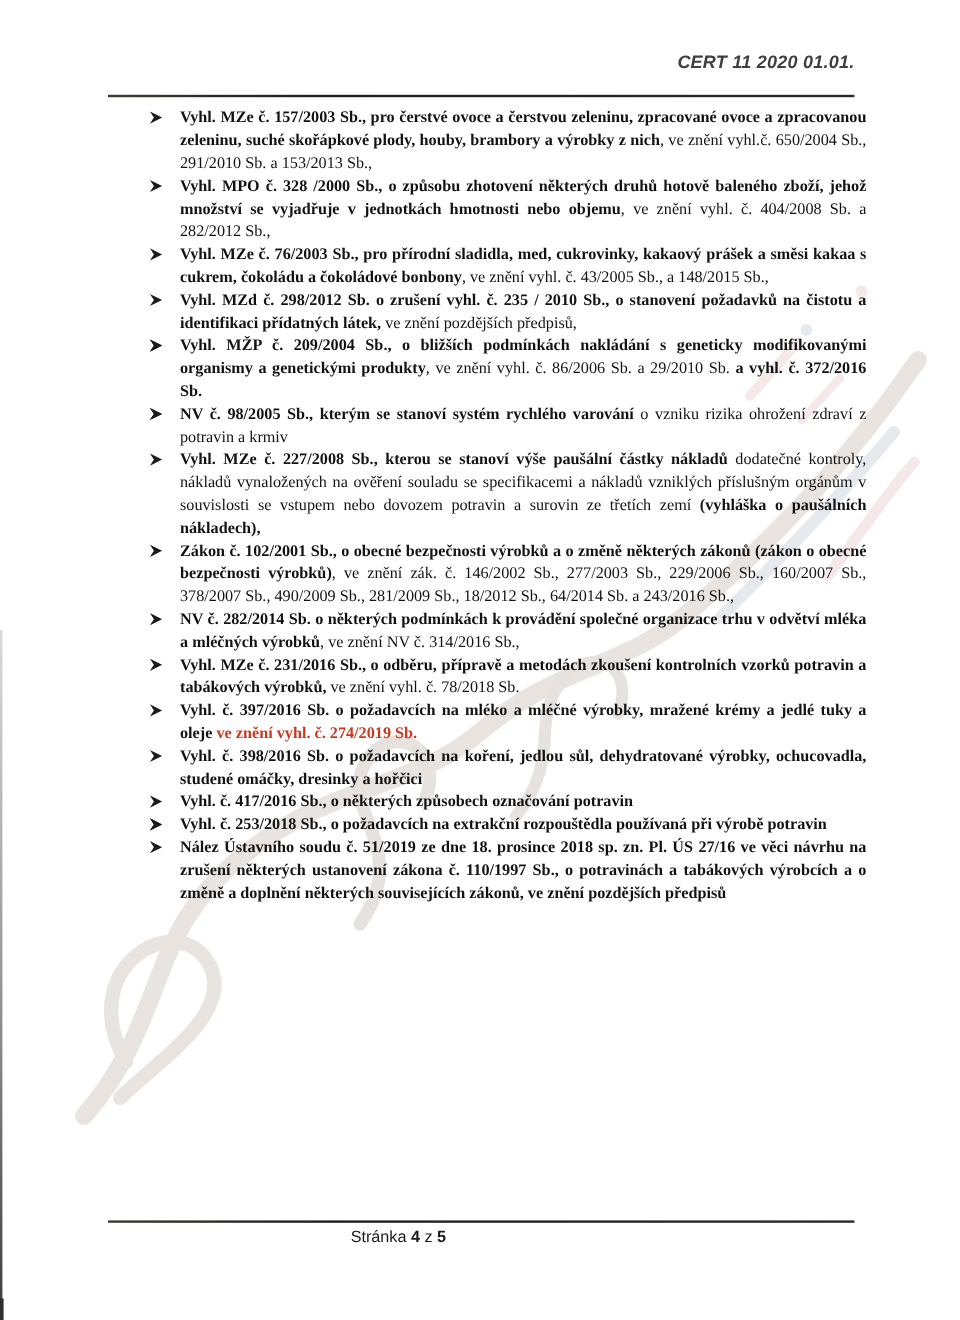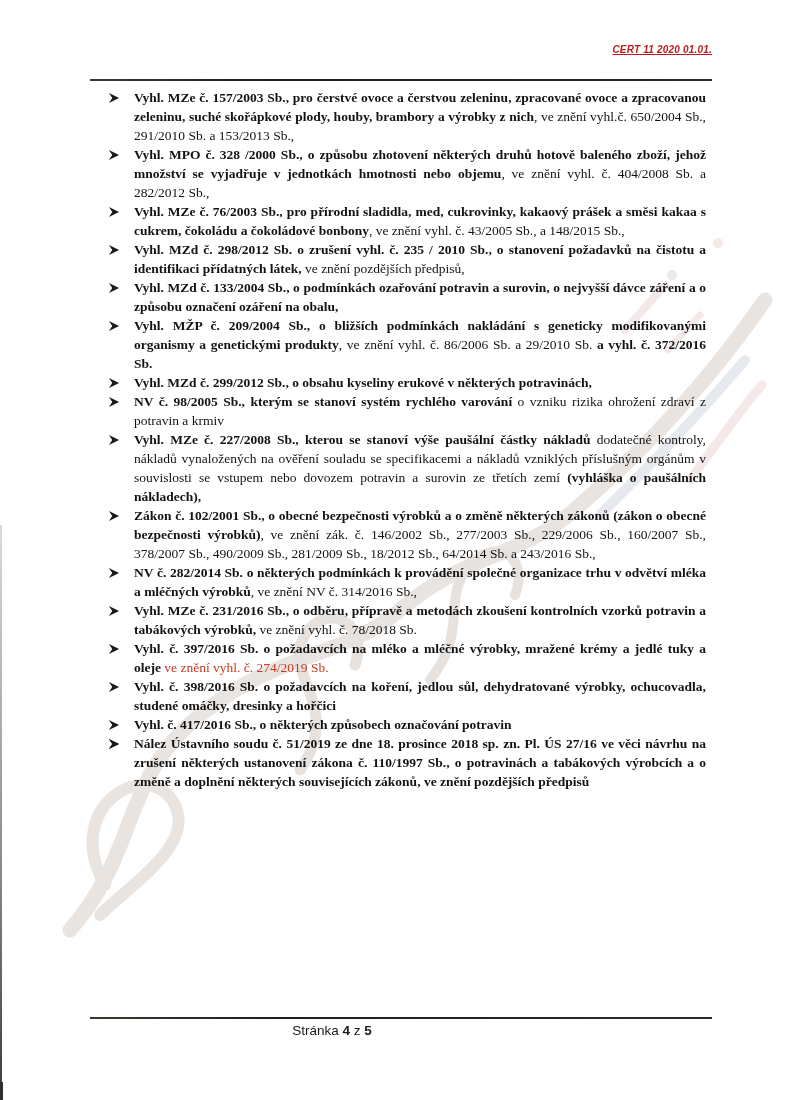--- a/index.html
+++ b/index.html
@@ -7,36 +7,36 @@
     position:relative;width:800px;height:1100px;background:#ffffff;
     overflow:hidden;font-family:"Liberation Serif",serif;color:#141414;
   }
   .wm{position:absolute;left:0;top:0;z-index:0;pointer-events:none;}
   .scan-edge{position:absolute;left:0;top:525px;width:2px;height:575px;z-index:3;
     background:linear-gradient(to bottom,#dadada,#8a8a8a 60%,#3a3a3a);}
   .scan-edge-foot{position:absolute;left:0;top:1082px;width:3px;height:18px;background:#2f2f2f;z-index:3;}
   .header-line{
     position:absolute;top:44px;right:88px;z-index:2;
     font-family:"Liberation Sans",sans-serif;font-style:italic;font-weight:bold;
-    font-size:10px;color:#b91c1c;letter-spacing:.2px;text-decoration:underline;
+    font-size:15px;color:#404040;letter-spacing:.2px;
   }
   .rule{position:absolute;left:90px;width:622px;height:2px;z-index:2;
     background:linear-gradient(to right,#3a3a30,#1d1d1d 30%,#2b2b2b);}
   .rule-top{top:79px;}
   .rule-bottom{top:1017px;}
-  .content{position:absolute;left:84px;top:88px;width:622px;z-index:2;}
+  .content{position:absolute;left:100px;top:88px;width:622px;z-index:2;}
   .item{
     position:relative;padding-left:50px;text-align:justify;
     font-size:13.5px;line-height:19px;color:#131313;
   }
   .item .bullet{position:absolute;left:24px;top:4px;width:12px;height:12px;}
   .item .bullet svg{display:block;}
   .seg-b{font-weight:bold;}
   .seg-r{font-weight:normal;}
-  .seg-rb{font-weight:normal;color:var(--red,#c63a22);}
+  .seg-rb{font-weight:bold;color:var(--red,#c63a22);}
   .footer-text{
     position:absolute;top:1023px;left:0;width:664px;text-align:center;z-index:2;
     font-family:"Liberation Sans",sans-serif;font-size:13.5px;color:#1a1a1a;
   }
   .footer-text .seg-b{font-weight:bold;}
 </style>
 </head>
 <body>
 
 <div class="page">
@@ -80,31 +80,31 @@
         </span><span class="seg-b">Vyhl. MZe č. 76/2003 Sb., pro přírodní sladidla, med, cukrovinky, kakaový prášek a směsi kakaa s cukrem, čokoládu a čokoládové bonbony</span><span class="seg-r">, ve znění vyhl. č. 43/2005 Sb., a 148/2015 Sb.,</span></div>
       <div class="item"><span class="bullet">
           <svg width="12" height="12" viewBox="0 0 13 12">
             <path d="M1 0.5 L12 6 L1 11.5 L4.6 6 Z" fill="#1a1a1a"></path>
           </svg>
         </span><span class="seg-b">Vyhl. MZd č. 298/2012 Sb. o zrušení vyhl. č. 235 / 2010 Sb., o stanovení požadavků na čistotu a identifikaci přídatných látek,</span><span class="seg-r"> ve znění pozdějších předpisů,</span></div>
       <div class="item"><span class="bullet">
           <svg width="12" height="12" viewBox="0 0 13 12">
             <path d="M1 0.5 L12 6 L1 11.5 L4.6 6 Z" fill="#1a1a1a"></path>
           </svg>
-        </span><span class="seg-b">Vyhl. MZd č. 133/2004 Sb., o podmínkách ozařování potravin a surovin, o nejvyšší dávce záření a o způsobu označení ozáření na obalu,</span></div>
+        </span></div>
       <div class="item"><span class="bullet">
           <svg width="12" height="12" viewBox="0 0 13 12">
             <path d="M1 0.5 L12 6 L1 11.5 L4.6 6 Z" fill="#1a1a1a"></path>
           </svg>
         </span><span class="seg-b">Vyhl. MŽP č. 209/2004 Sb., o bližších podmínkách nakládání s geneticky modifikovanými organismy a genetickými produkty</span><span class="seg-r">, ve znění vyhl. č. 86/2006 Sb. a 29/2010 Sb.</span><span class="seg-b"> a vyhl. č. 372/2016 Sb.</span></div>
       <div class="item"><span class="bullet">
           <svg width="12" height="12" viewBox="0 0 13 12">
             <path d="M1 0.5 L12 6 L1 11.5 L4.6 6 Z" fill="#1a1a1a"></path>
           </svg>
-        </span><span class="seg-b">Vyhl. MZd č. 299/2012 Sb., o obsahu kyseliny erukové v některých potravinách,</span></div>
+        </span></div>
       <div class="item"><span class="bullet">
           <svg width="12" height="12" viewBox="0 0 13 12">
             <path d="M1 0.5 L12 6 L1 11.5 L4.6 6 Z" fill="#1a1a1a"></path>
           </svg>
         </span><span class="seg-b">NV č. 98/2005 Sb., kterým se stanoví systém rychlého varování</span><span class="seg-r"> o vzniku rizika ohrožení zdraví z potravin a krmiv</span></div>
       <div class="item"><span class="bullet">
           <svg width="12" height="12" viewBox="0 0 13 12">
             <path d="M1 0.5 L12 6 L1 11.5 L4.6 6 Z" fill="#1a1a1a"></path>
           </svg>
         </span><span class="seg-b">Vyhl. MZe č. 227/2008 Sb., kterou se stanoví výše paušální částky nákladů</span><span class="seg-r"> dodatečné kontroly, nákladů vynaložených na ověření souladu se specifikacemi a nákladů vzniklých příslušným orgánům v souvislosti se vstupem nebo dovozem potravin a surovin ze třetích zemí </span><span class="seg-b">(vyhláška o paušálních nákladech),</span></div>
@@ -140,19 +140,24 @@
         </span><span class="seg-b">Vyhl. č. 417/2016 Sb., o některých způsobech označování potravin</span></div>
       <div class="item"><span class="bullet">
           <svg width="12" height="12" viewBox="0 0 13 12">
             <path d="M1 0.5 L12 6 L1 11.5 L4.6 6 Z" fill="#1a1a1a"></path>
           </svg>
         </span></div>
       <div class="item"><span class="bullet">
           <svg width="12" height="12" viewBox="0 0 13 12">
             <path d="M1 0.5 L12 6 L1 11.5 L4.6 6 Z" fill="#1a1a1a"></path>
           </svg>
+        </span><span class="seg-b">Vyhl. č. 253/2018 Sb., o požadavcích na extrakční rozpouštědla používaná při výrobě potravin</span></div>
+      <div class="item"><span class="bullet">
+          <svg width="12" height="12" viewBox="0 0 13 12">
+            <path d="M1 0.5 L12 6 L1 11.5 L4.6 6 Z" fill="#1a1a1a"></path>
+          </svg>
         </span><span class="seg-b">Nález Ústavního soudu č. 51/2019 ze dne 18. prosince 2018 sp. zn. Pl. ÚS 27/16 ve věci návrhu na zrušení některých ustanovení zákona č. 110/1997 Sb., o potravinách a tabákových výrobcích a o změně a doplnění některých souvisejících zákonů, ve znění pozdějších předpisů</span></div>
     </div>
 
   <div class="rule rule-bottom"></div>
   <div class="footer-text"><span class="seg-r">Stránka </span><span class="seg-b">4</span><span class="seg-r"> z </span><span class="seg-b">5</span></div>
 
 </div>
 
 </body></html>

